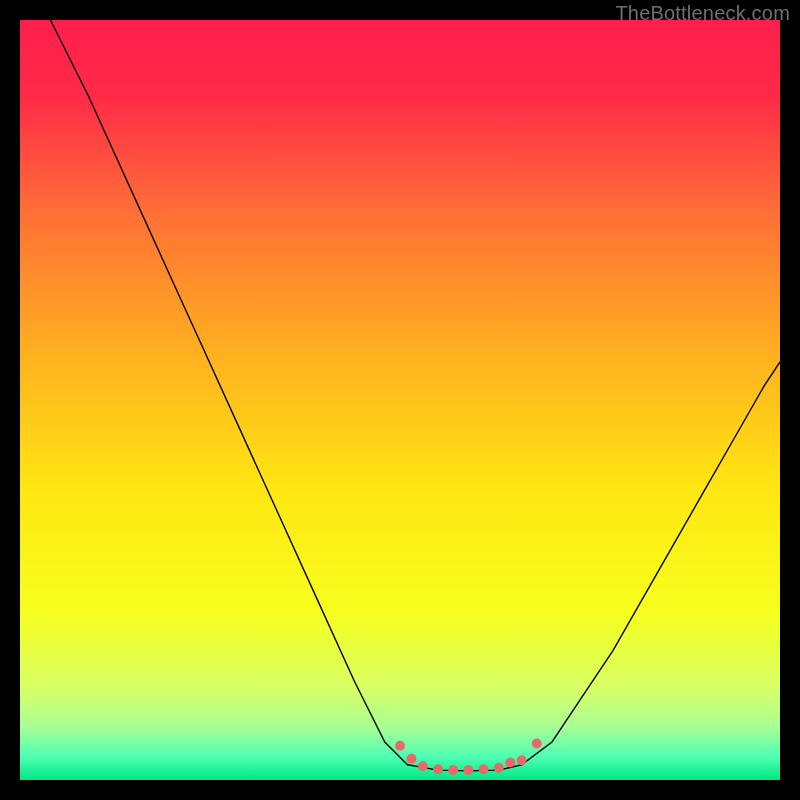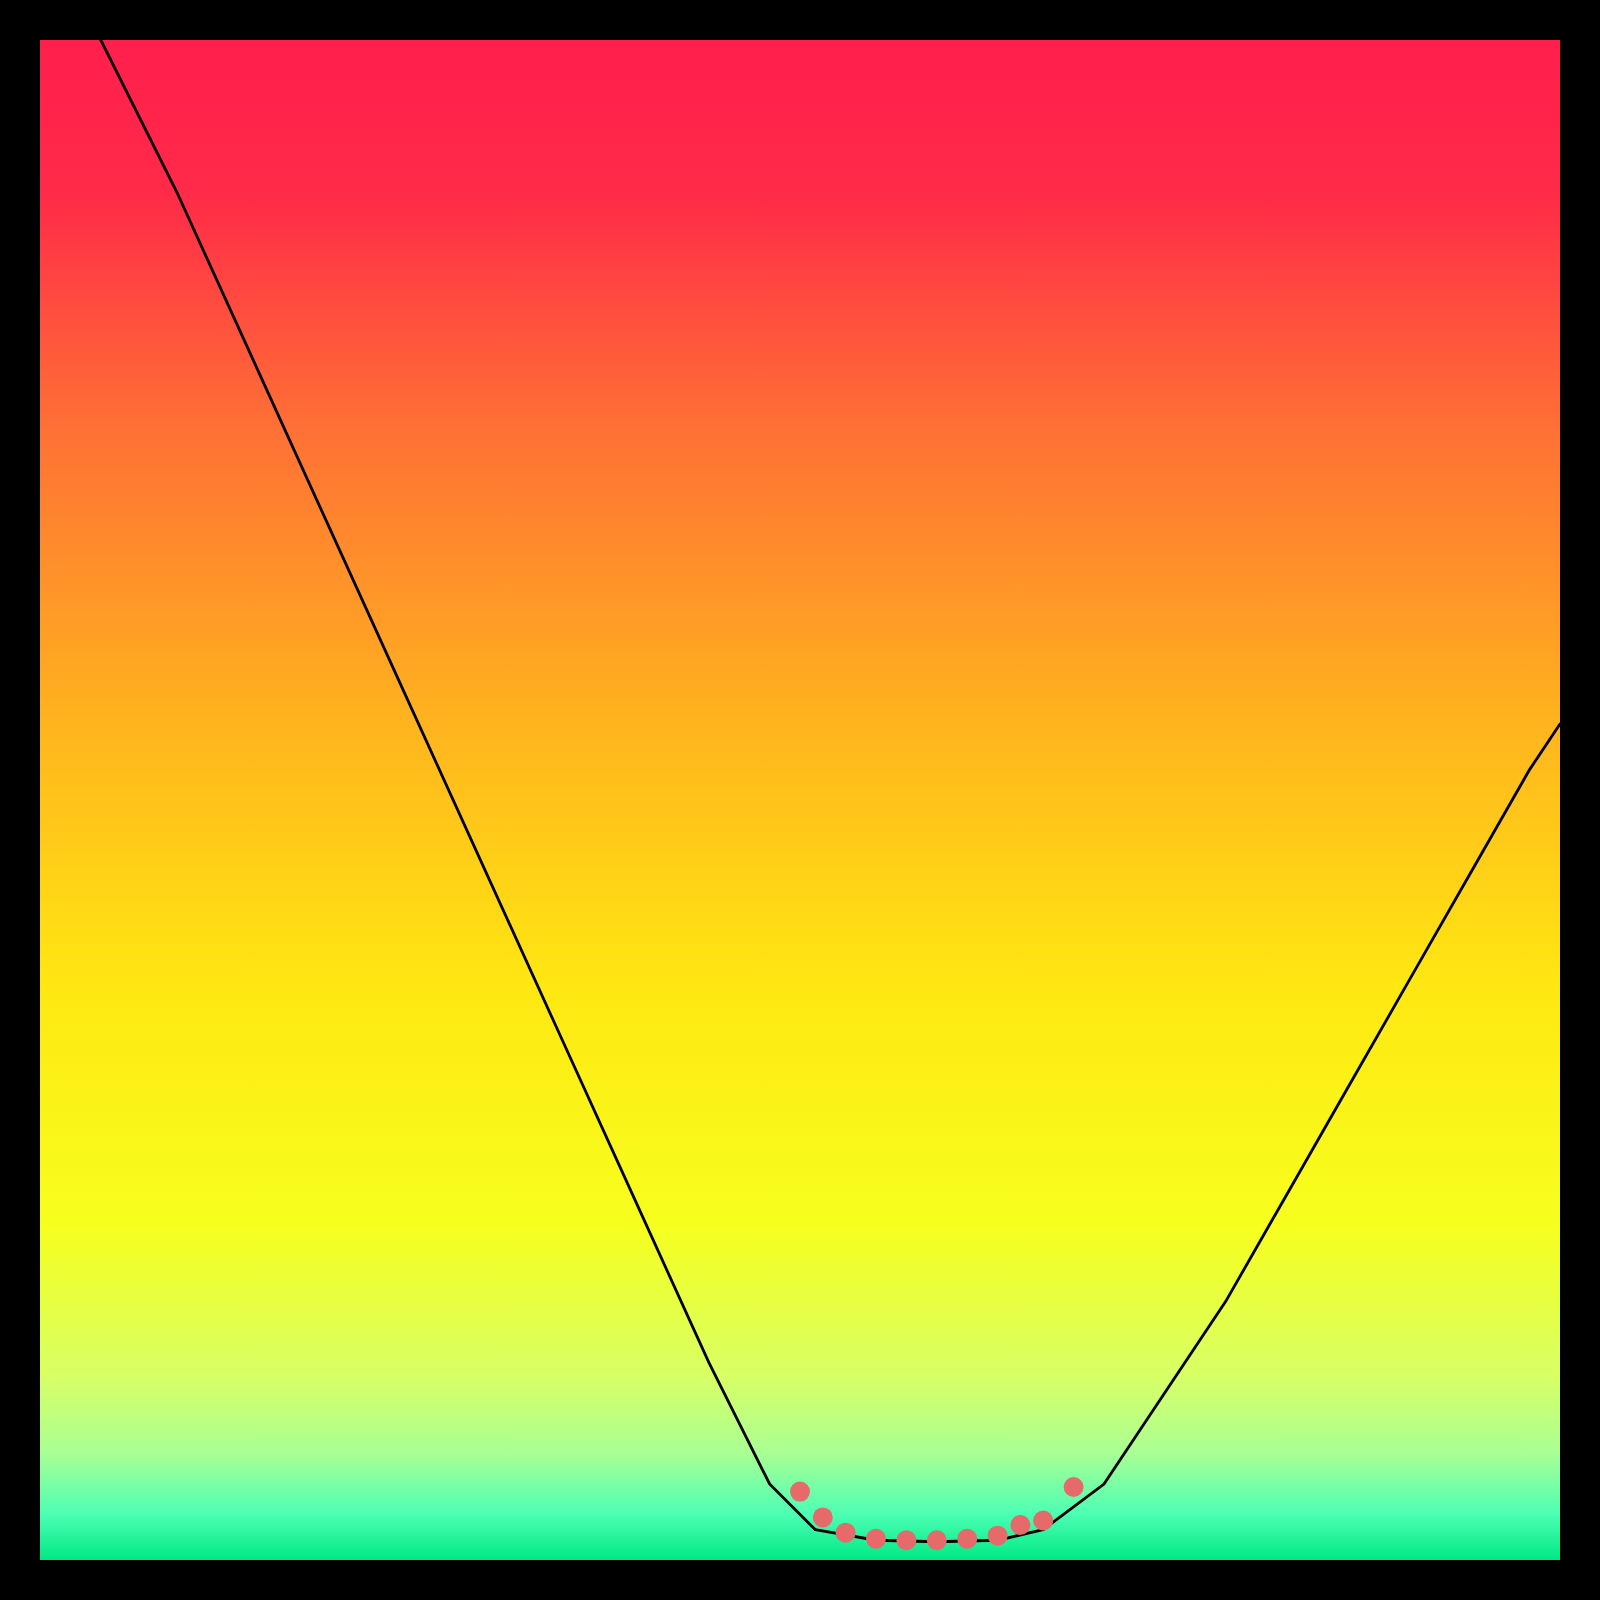--- a/index.html
+++ b/index.html
@@ -32,20 +32,21 @@
     font-size: 20px;
     font-weight: 500;
     letter-spacing: 0.2px;
     user-select: none;
   }
 </style>
 </head>
 <body>
 
 <div class="chart-wrap">
+  <div class="watermark">TheBottleneck.com</div>
 
   <svg class="plot-area" viewBox="0 0 760 760" preserveAspectRatio="none">
     <defs>
       <linearGradient id="bg-grad" x1="0" y1="0" x2="0" y2="1">
           <stop offset="0%" stop-color="#ff1f4d"></stop>
           <stop offset="10%" stop-color="#ff2a48"></stop>
           <stop offset="25%" stop-color="#ff6e36"></stop>
           <stop offset="45%" stop-color="#ffb41e"></stop>
           <stop offset="62%" stop-color="#ffe712"></stop>
           <stop offset="78%" stop-color="#f6ff1e"></stop>

